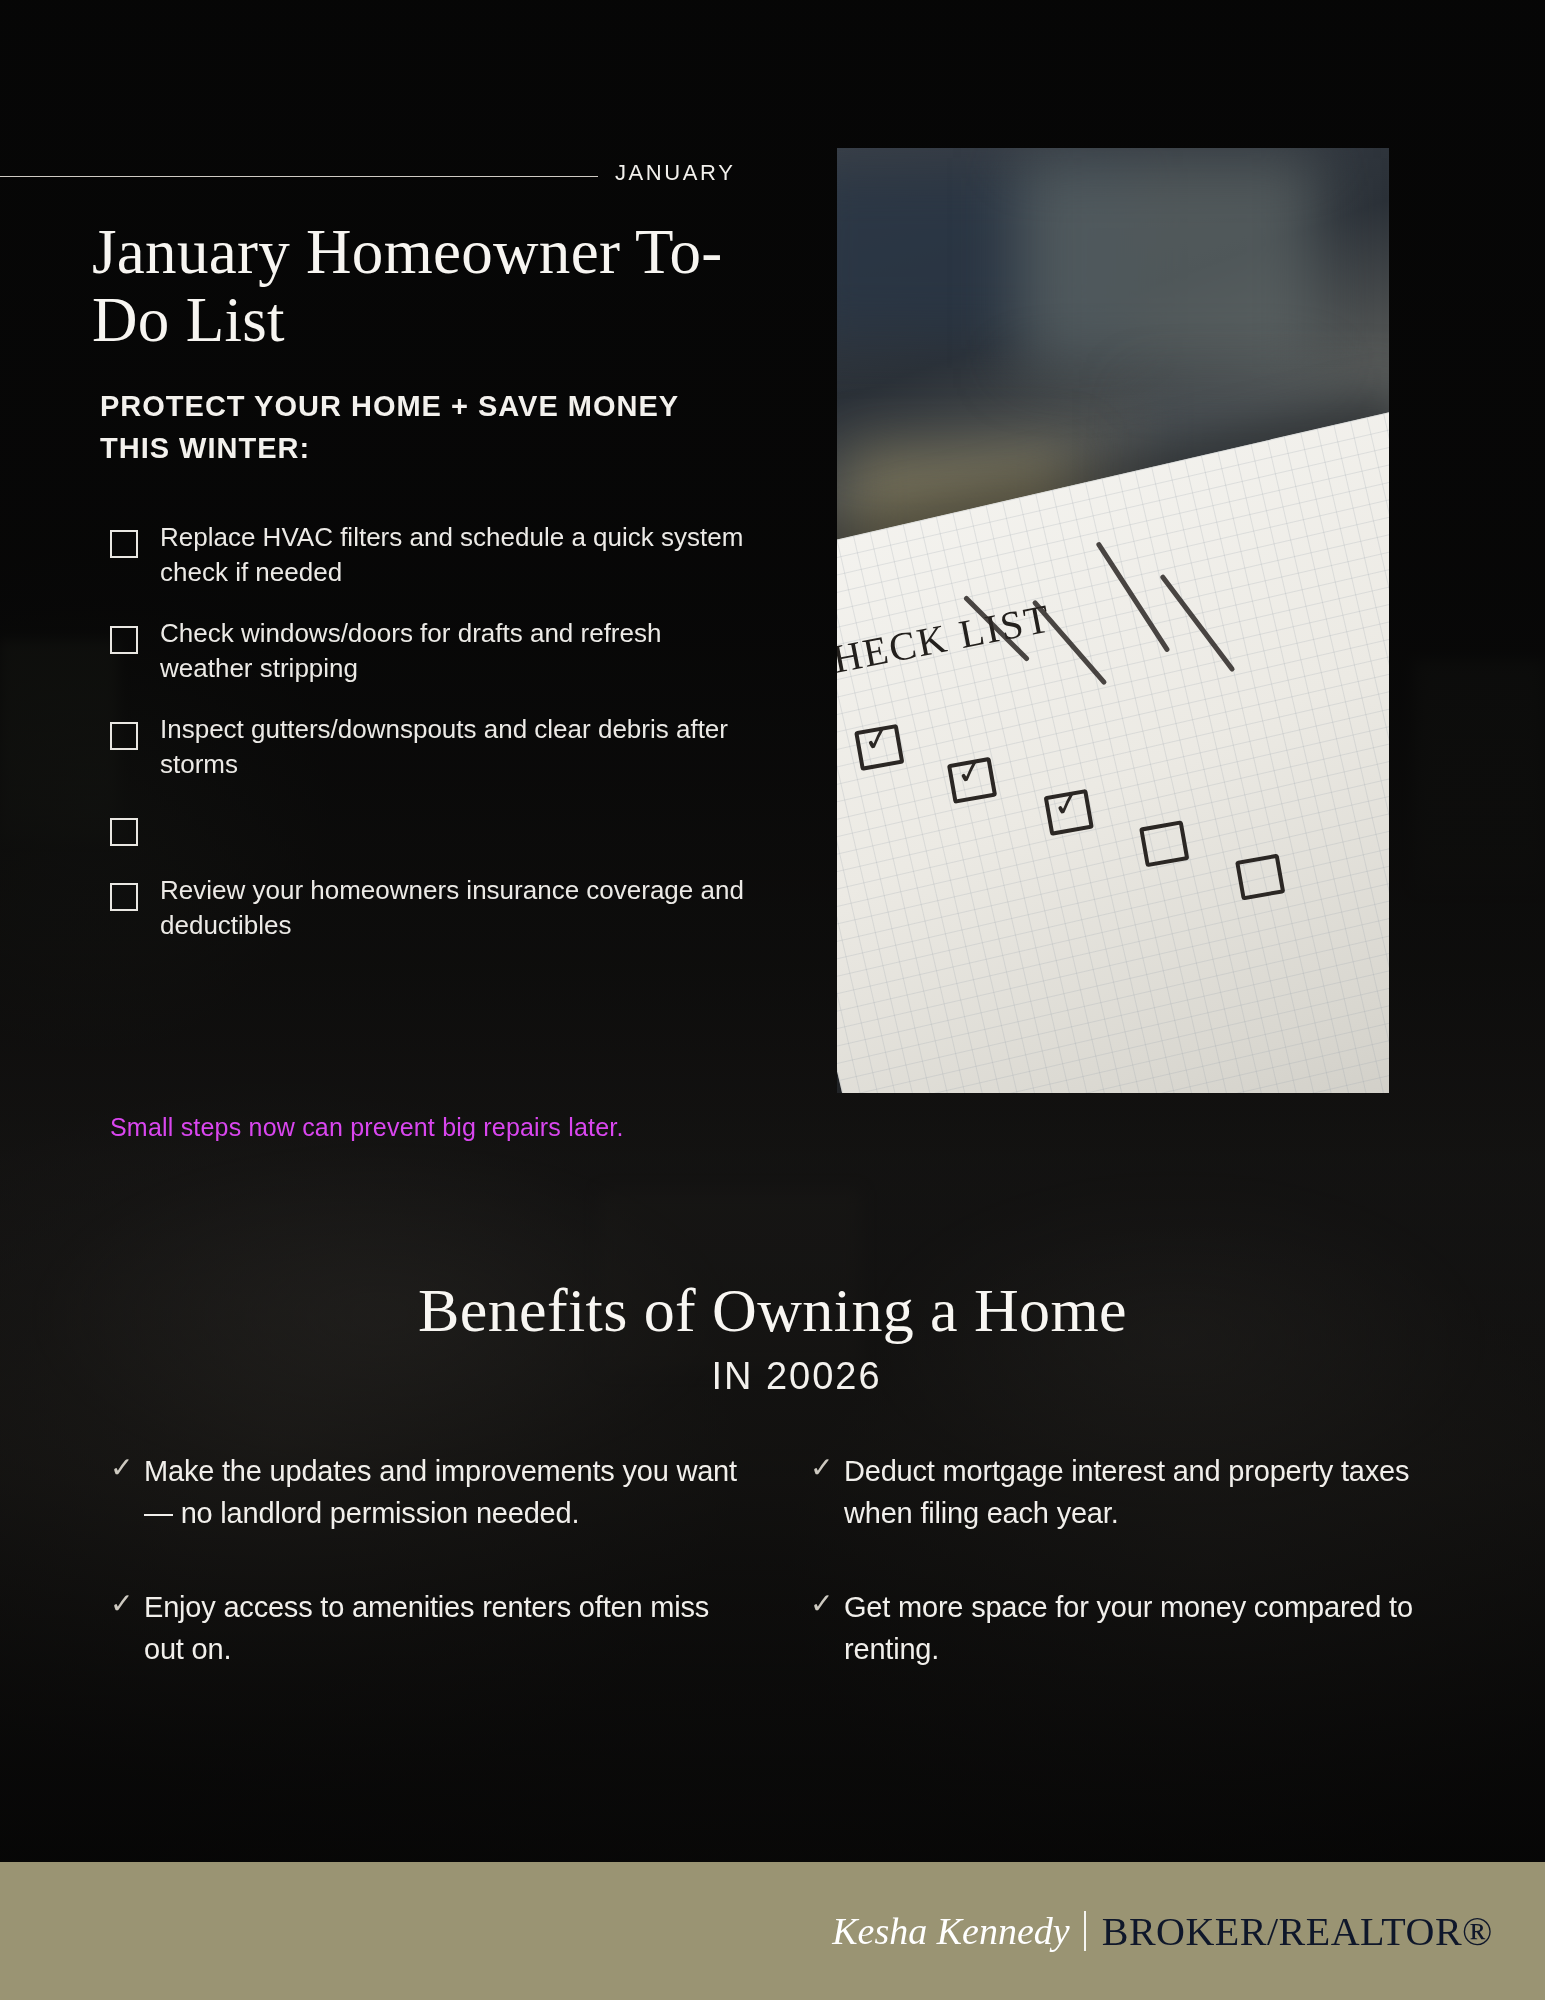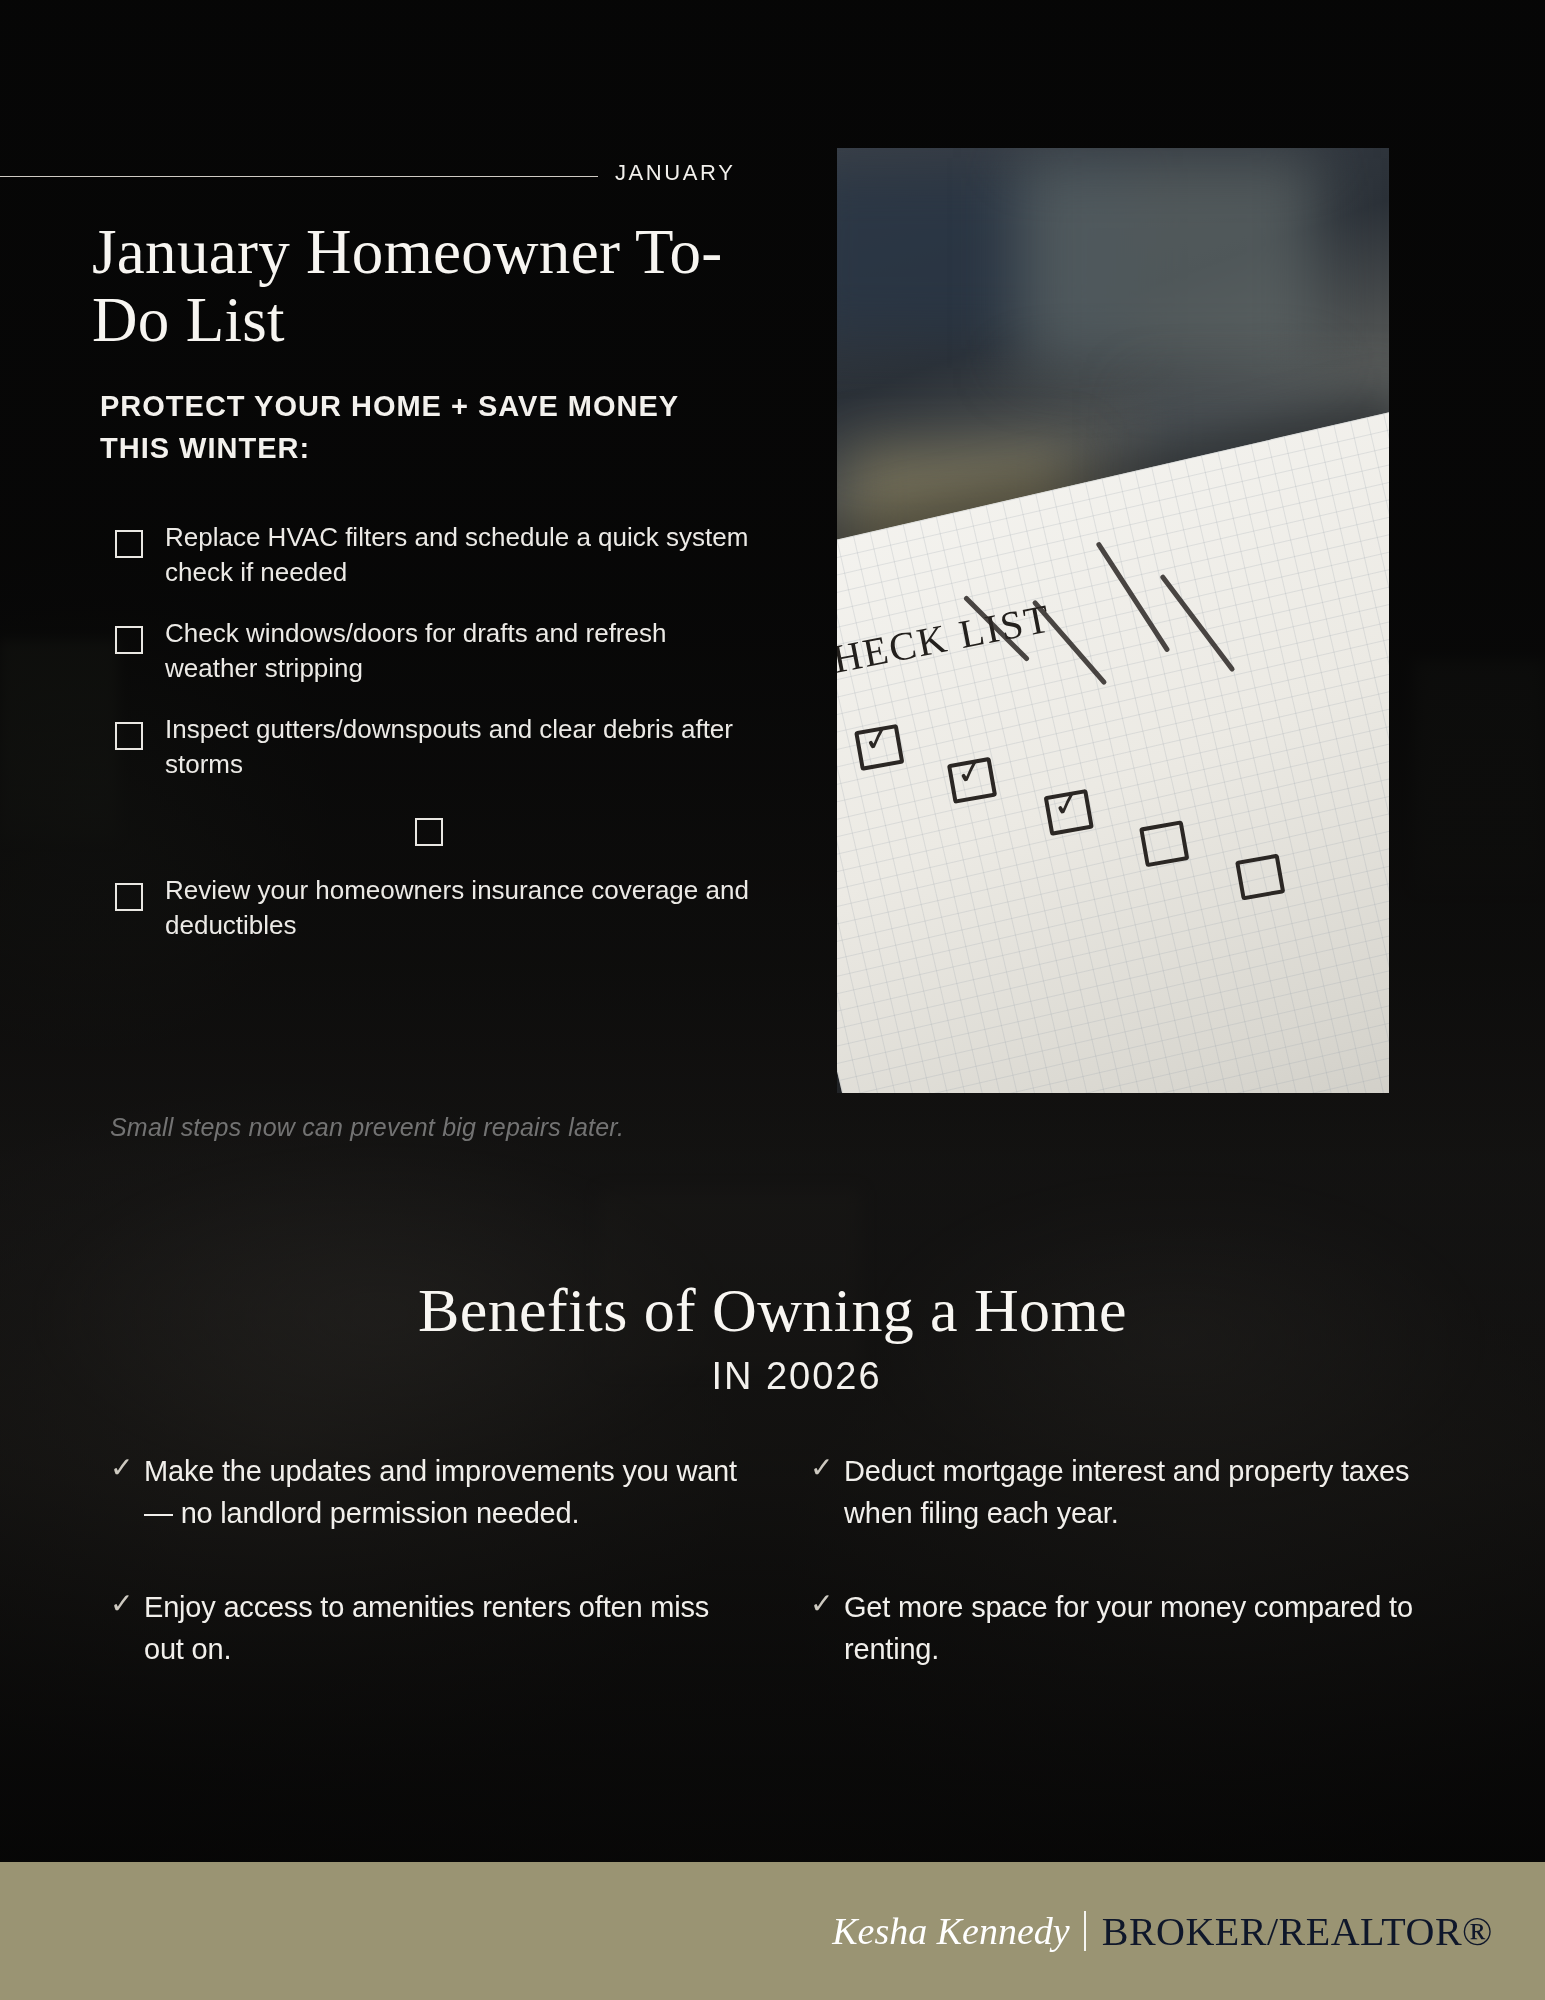--- a/index.html
+++ b/index.html
@@ -108,44 +108,42 @@
   
   .checklist {
     position: absolute;
     left: 110px; top: 520px;
     width: 660px;
   }
   .check-item {
     display: flex;
     align-items: flex-start;
     margin-bottom: 27px;
-    justify-content: center;
   }
   .checkbox {
     flex: 0 0 auto;
     width: 28px; height: 28px;
     border: 2px solid #e9e7e2;
     margin-top: 10px;
     margin-right: 22px;
     background: transparent;
   }
   .check-text {
     font-size: 26px;
     line-height: 1.33;
     color: #eceae6;
     max-width: 600px;
   }
 
   .closing-note {
     position: absolute;
     left: 110px; top: 1113px;
     font-size: 25px;
-    color: #737373;
+    color: #d946ef;
     letter-spacing: 0.2px;
-    font-style: italic;
   }
 
   
   .photo {
     position: absolute;
     left: 837px; top: 148px;
     width: 552px; height: 945px;
     overflow: hidden;
     background: #2a2c30;
   }

